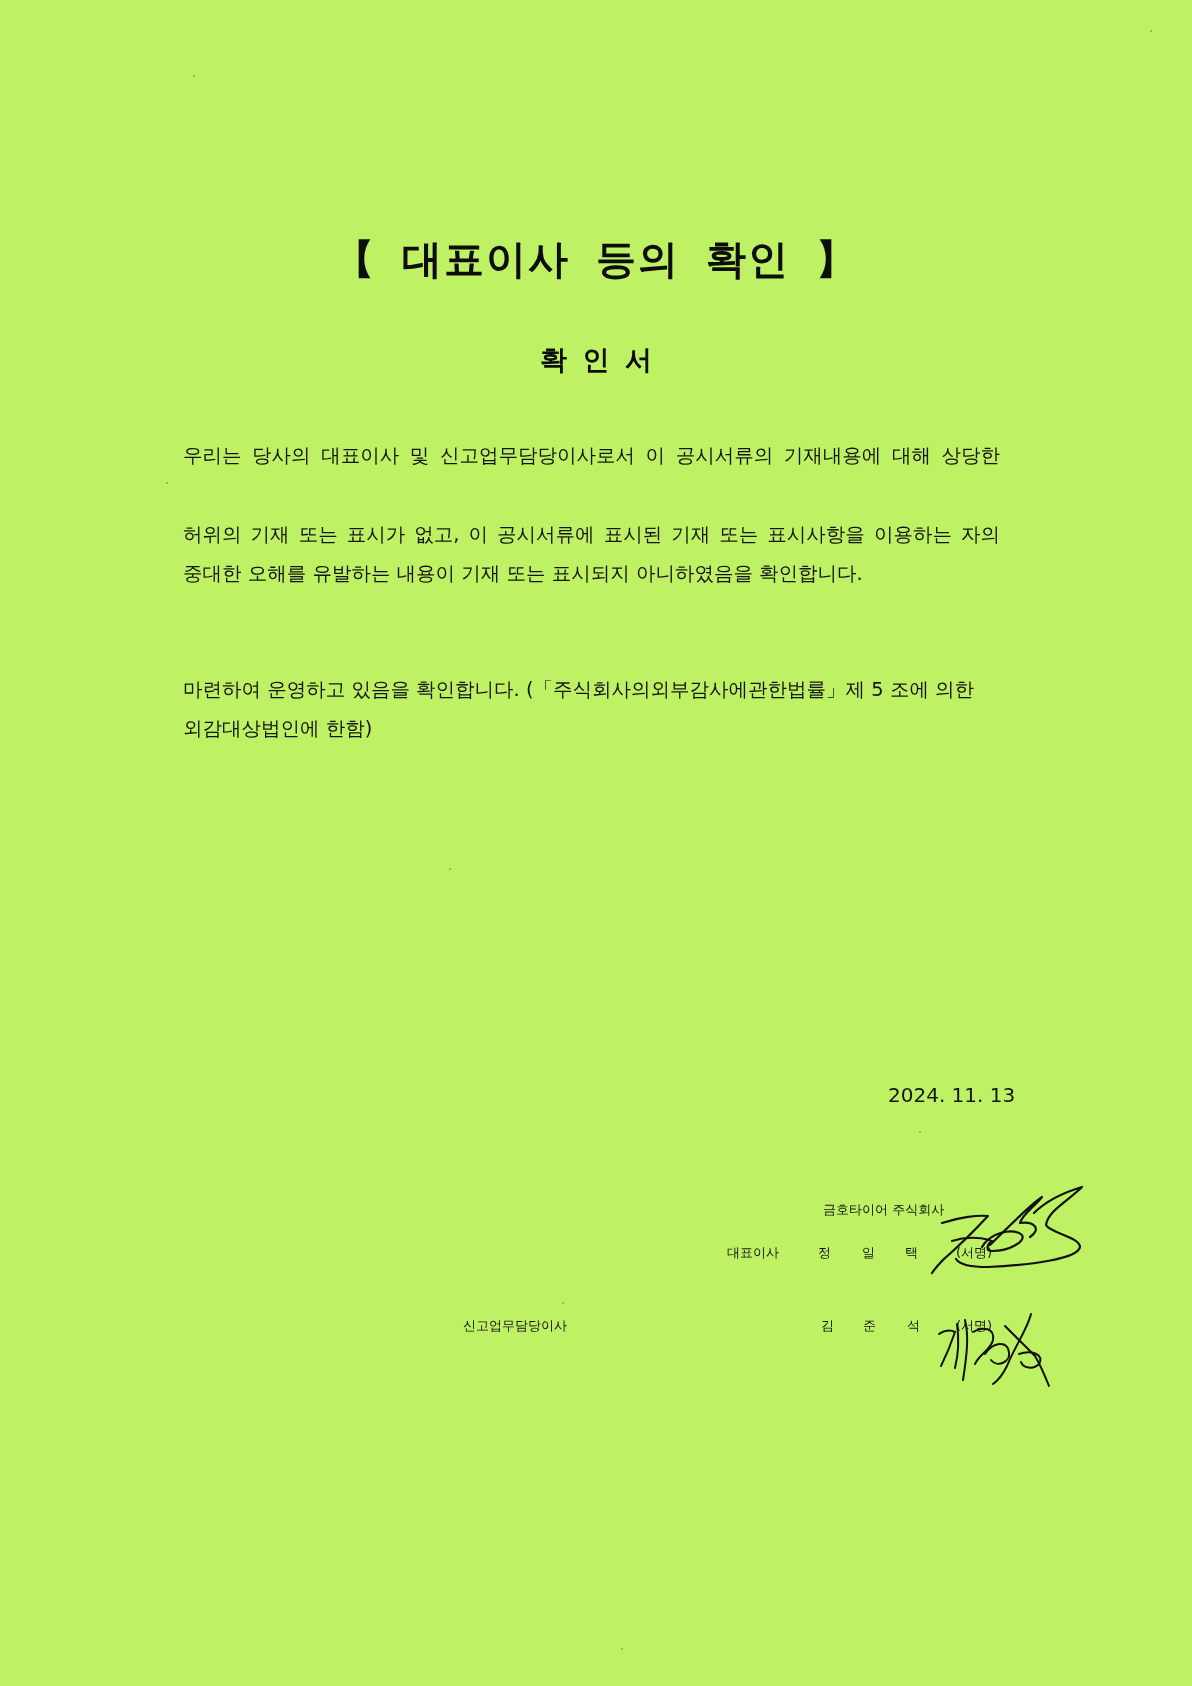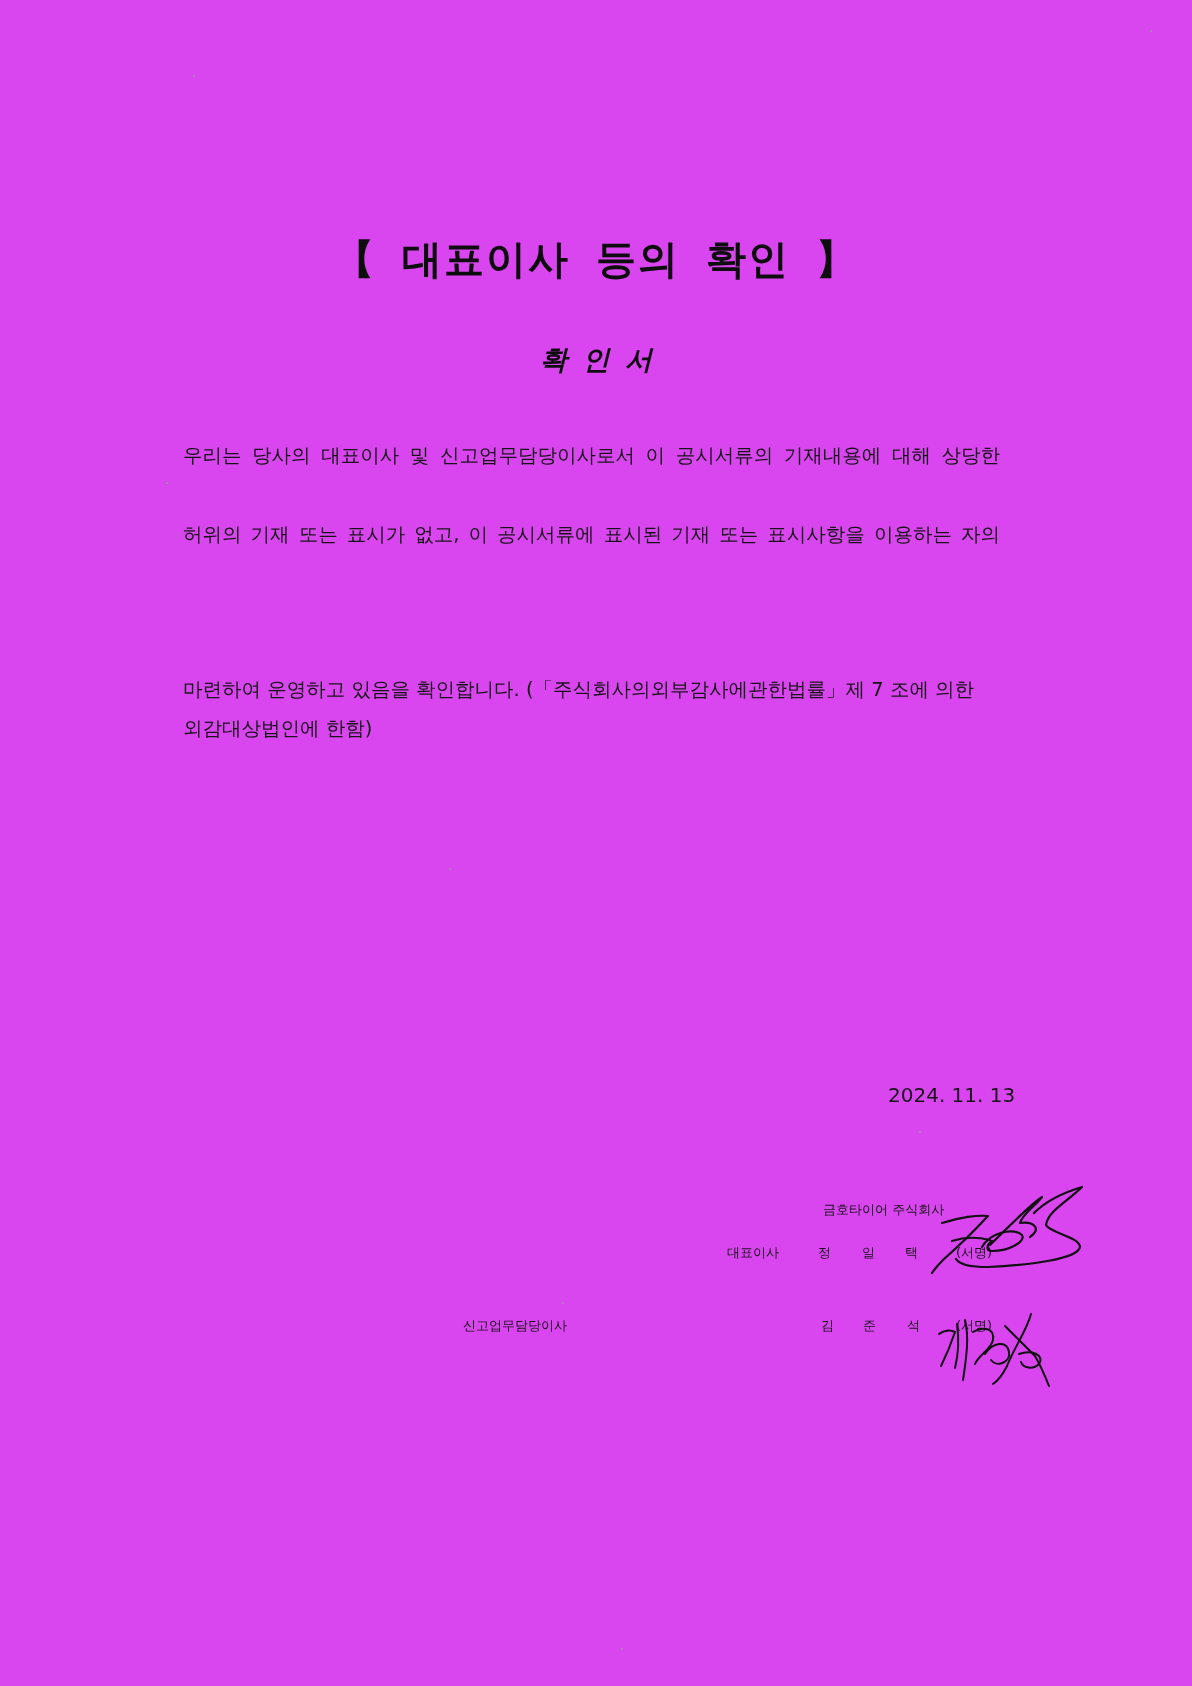--- a/index.html
+++ b/index.html
@@ -13,21 +13,21 @@
       position: relative;
       overflow: hidden;
       font-family: "DejaVu Sans", "Liberation Sans", sans-serif;
       color: #111111;
     }
     .page {
       position: absolute;
       left: 0; top: 0;
       width: 1192px;
       height: 1686px;
-      background: #d946ef;
+      background: #bef264;
     }
     .title {
       position: absolute;
       left: 0;
       width: 1192px;
       top: 232px;
       text-align: center;
       font-size: 40px;
       font-weight: bold;
       letter-spacing: 2px;
@@ -39,21 +39,20 @@
       position: absolute;
       left: 0;
       width: 1192px;
       top: 342px;
       text-align: center;
       font-size: 27px;
       font-weight: bold;
       word-spacing: 6px;
       color: #0d0d0d;
       white-space: nowrap;
-      font-style: italic;
     }
     .body-line {
       position: absolute;
       left: 183px;
       font-size: 19.5px;
       line-height: 24px;
       white-space: nowrap;
       color: #151515;
     }
     .justify {
@@ -114,22 +113,23 @@
 <body>
 
 <div class="page">
 
   <div class="title">【 대표이사 등의 확인 】</div>
 
   <div class="subtitle">확 인 서</div>
 
   <div class="body-line justify" style="top:444px;">우리는 당사의 대표이사 및 신고업무담당이사로서 이 공시서류의 기재내용에 대해 상당한</div>
   <div class="body-line justify" style="top:523px;">허위의 기재 또는 표시가 없고, 이 공시서류에 표시된 기재 또는 표시사항을 이용하는 자의</div>
+  <div class="body-line" style="top:562px;">중대한 오해를 유발하는 내용이 기재 또는 표시되지 아니하였음을 확인합니다.</div>
 
-  <div class="body-line" style="top:678px;">마련하여 운영하고 있음을 확인합니다. (「주식회사의외부감사에관한법률」제 7 조에 의한</div>
+  <div class="body-line" style="top:678px;">마련하여 운영하고 있음을 확인합니다. (「주식회사의외부감사에관한법률」제 5 조에 의한</div>
   <div class="body-line" style="top:717px;">외감대상법인에 한함)</div>
 
   <div class="date">2024. 11. 13</div>
 
   <div class="company">금호타이어 주식회사</div>
 
   <div class="sig-row" style="left:0; top:1244px; width:1192px; height:30px;">
     <span class="sig-role" style="right:413px;">대표이사</span>
     <span class="sig-name-char" style="left:818px;">정</span>
     <span class="sig-name-char" style="left:862px;">일</span>

